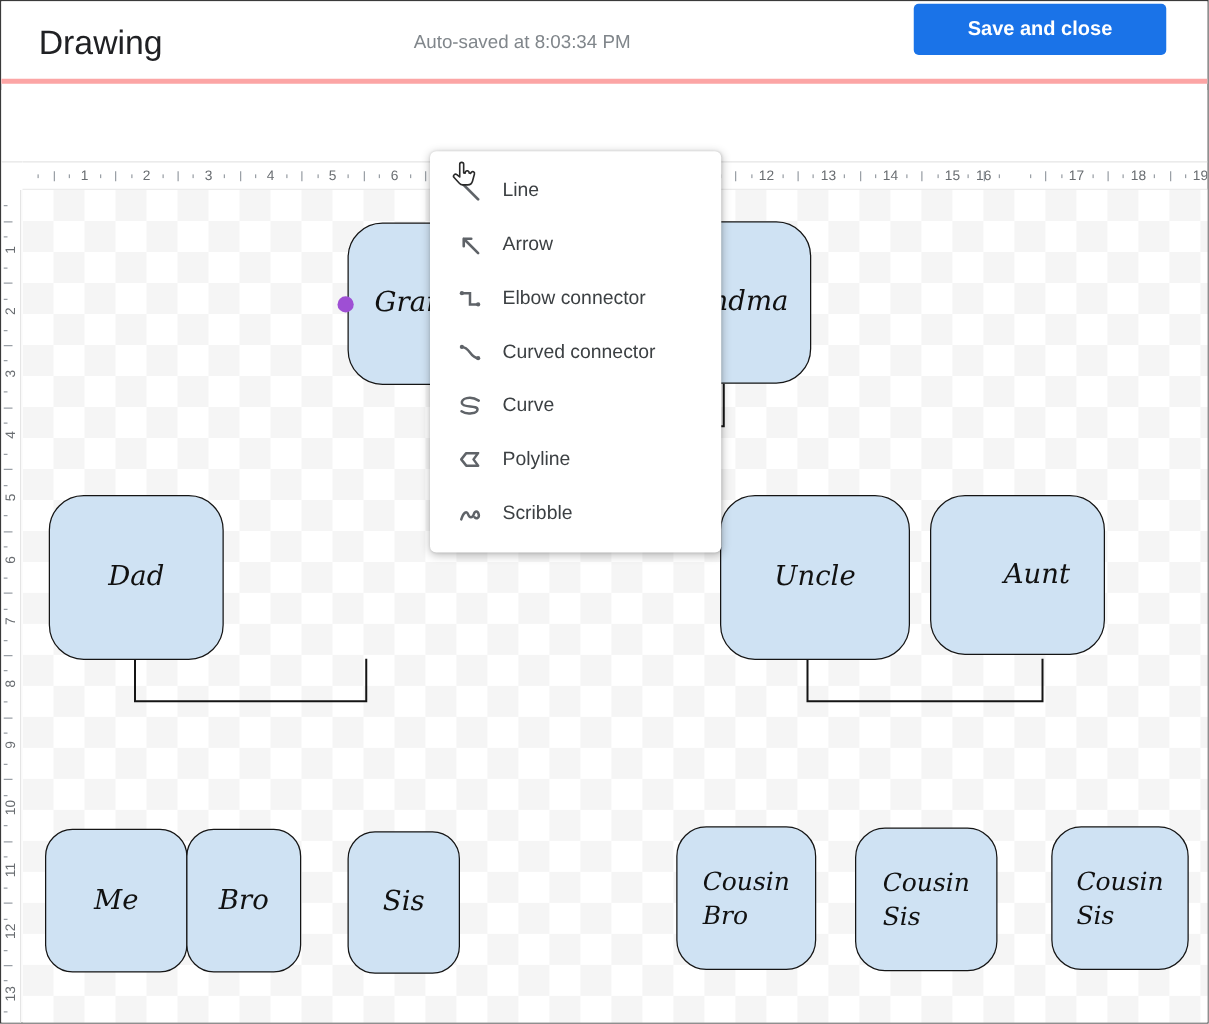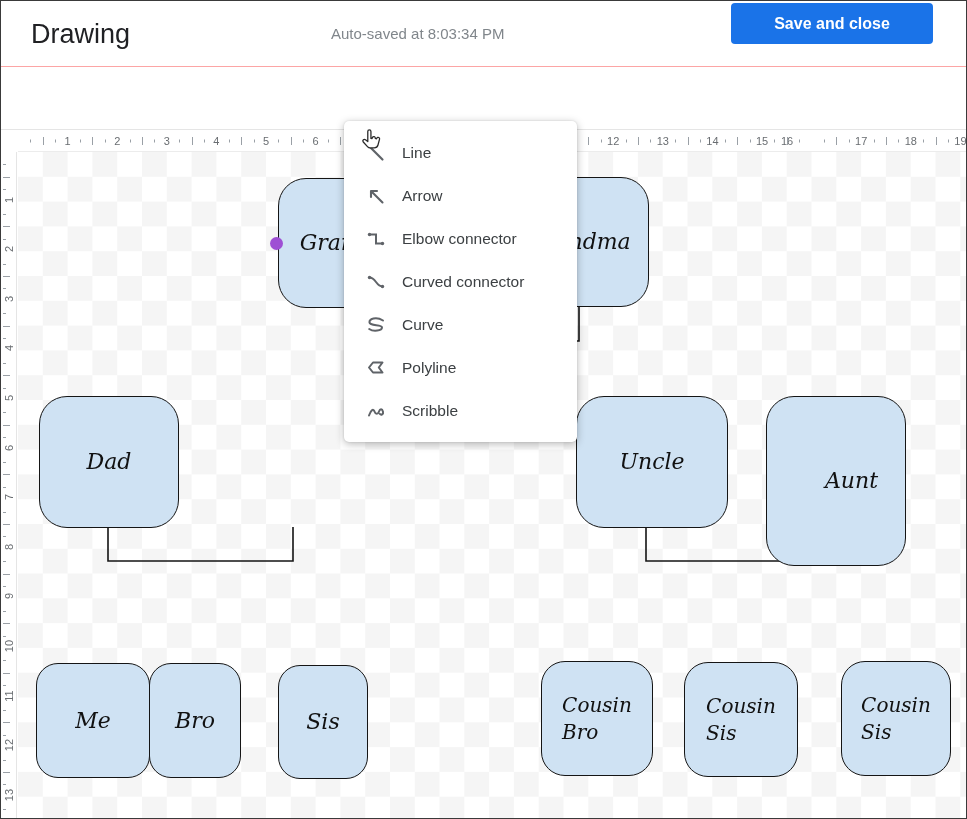--- a/index.html
+++ b/index.html
@@ -8,21 +8,21 @@
 
   .app {
     position: relative;
     width: 967px; height: 819px;
     background: #fff;
     border: 1px solid #3a3a3a;
     overflow: hidden;
   }
 
   
-  .header { position:absolute; left:0; top:0; width:100%; height:66px; background:#fff; border-bottom:1px solid #fca5a5; }
+  .header { position:absolute; left:0; top:0; width:100%; height:66px; background:#fff; border-bottom:4px solid #fca5a5; }
   .page-title { position:absolute; left:30px; top:18px; font-size:27px; color:#202124; font-weight:400; }
   .autosave { position:absolute; left:330px; top:24px; font-size:15px; color:#80868b; }
   .save-btn { position:absolute; left:730px; top:2px; width:202px; height:41px; background:#1a73e8; color:#fff;
     border:none; border-radius:4px; font-size:16px; font-weight:700; font-family:"Liberation Sans",sans-serif; cursor:pointer; }
 
   
   .toolbar { position:absolute; left:0; top:71px; width:100%; height:57px; background:#fff; }
   .tb { position:absolute; top:84px; height:34px; display:flex; align-items:center; justify-content:center; border-radius:3px; cursor:pointer; }
   .tb svg { display:block; }
   .actions-btn { left:22px; width:86px; gap:8px; font-size:15px; color:#3c4043; }
@@ -295,21 +295,21 @@
       </div>
       <div class="shape" style="left: 491px; top: 25px; width: 140px; height: 130px;">
         <span>Grandma</span>
       </div>
       <div class="shape" style="left: 21px; top: 244px; width: 140px; height: 132px;">
         <span>Dad</span>
       </div>
       <div class="shape" style="left: 558px; top: 244px; width: 152px; height: 132px;">
         <span>Uncle</span>
       </div>
-      <div class="shape" style="left: 748px; top: 244px; width: 140px; height: 170px; padding-left: 31px;">
+      <div class="shape" style="left: 726px; top: 244px; width: 140px; height: 128px; padding-left: 31px;">
         <span>Aunt</span>
       </div>
       <div class="shape small" style="left: 18px; top: 511px; width: 114px; height: 115px;">
         <span>Me</span>
       </div>
       <div class="shape small" style="left: 131px; top: 511px; width: 92px; height: 115px;">
         <span>Bro</span>
       </div>
       <div class="shape small" style="left: 260px; top: 513px; width: 90px; height: 114px;">
         <span>Sis</span>

